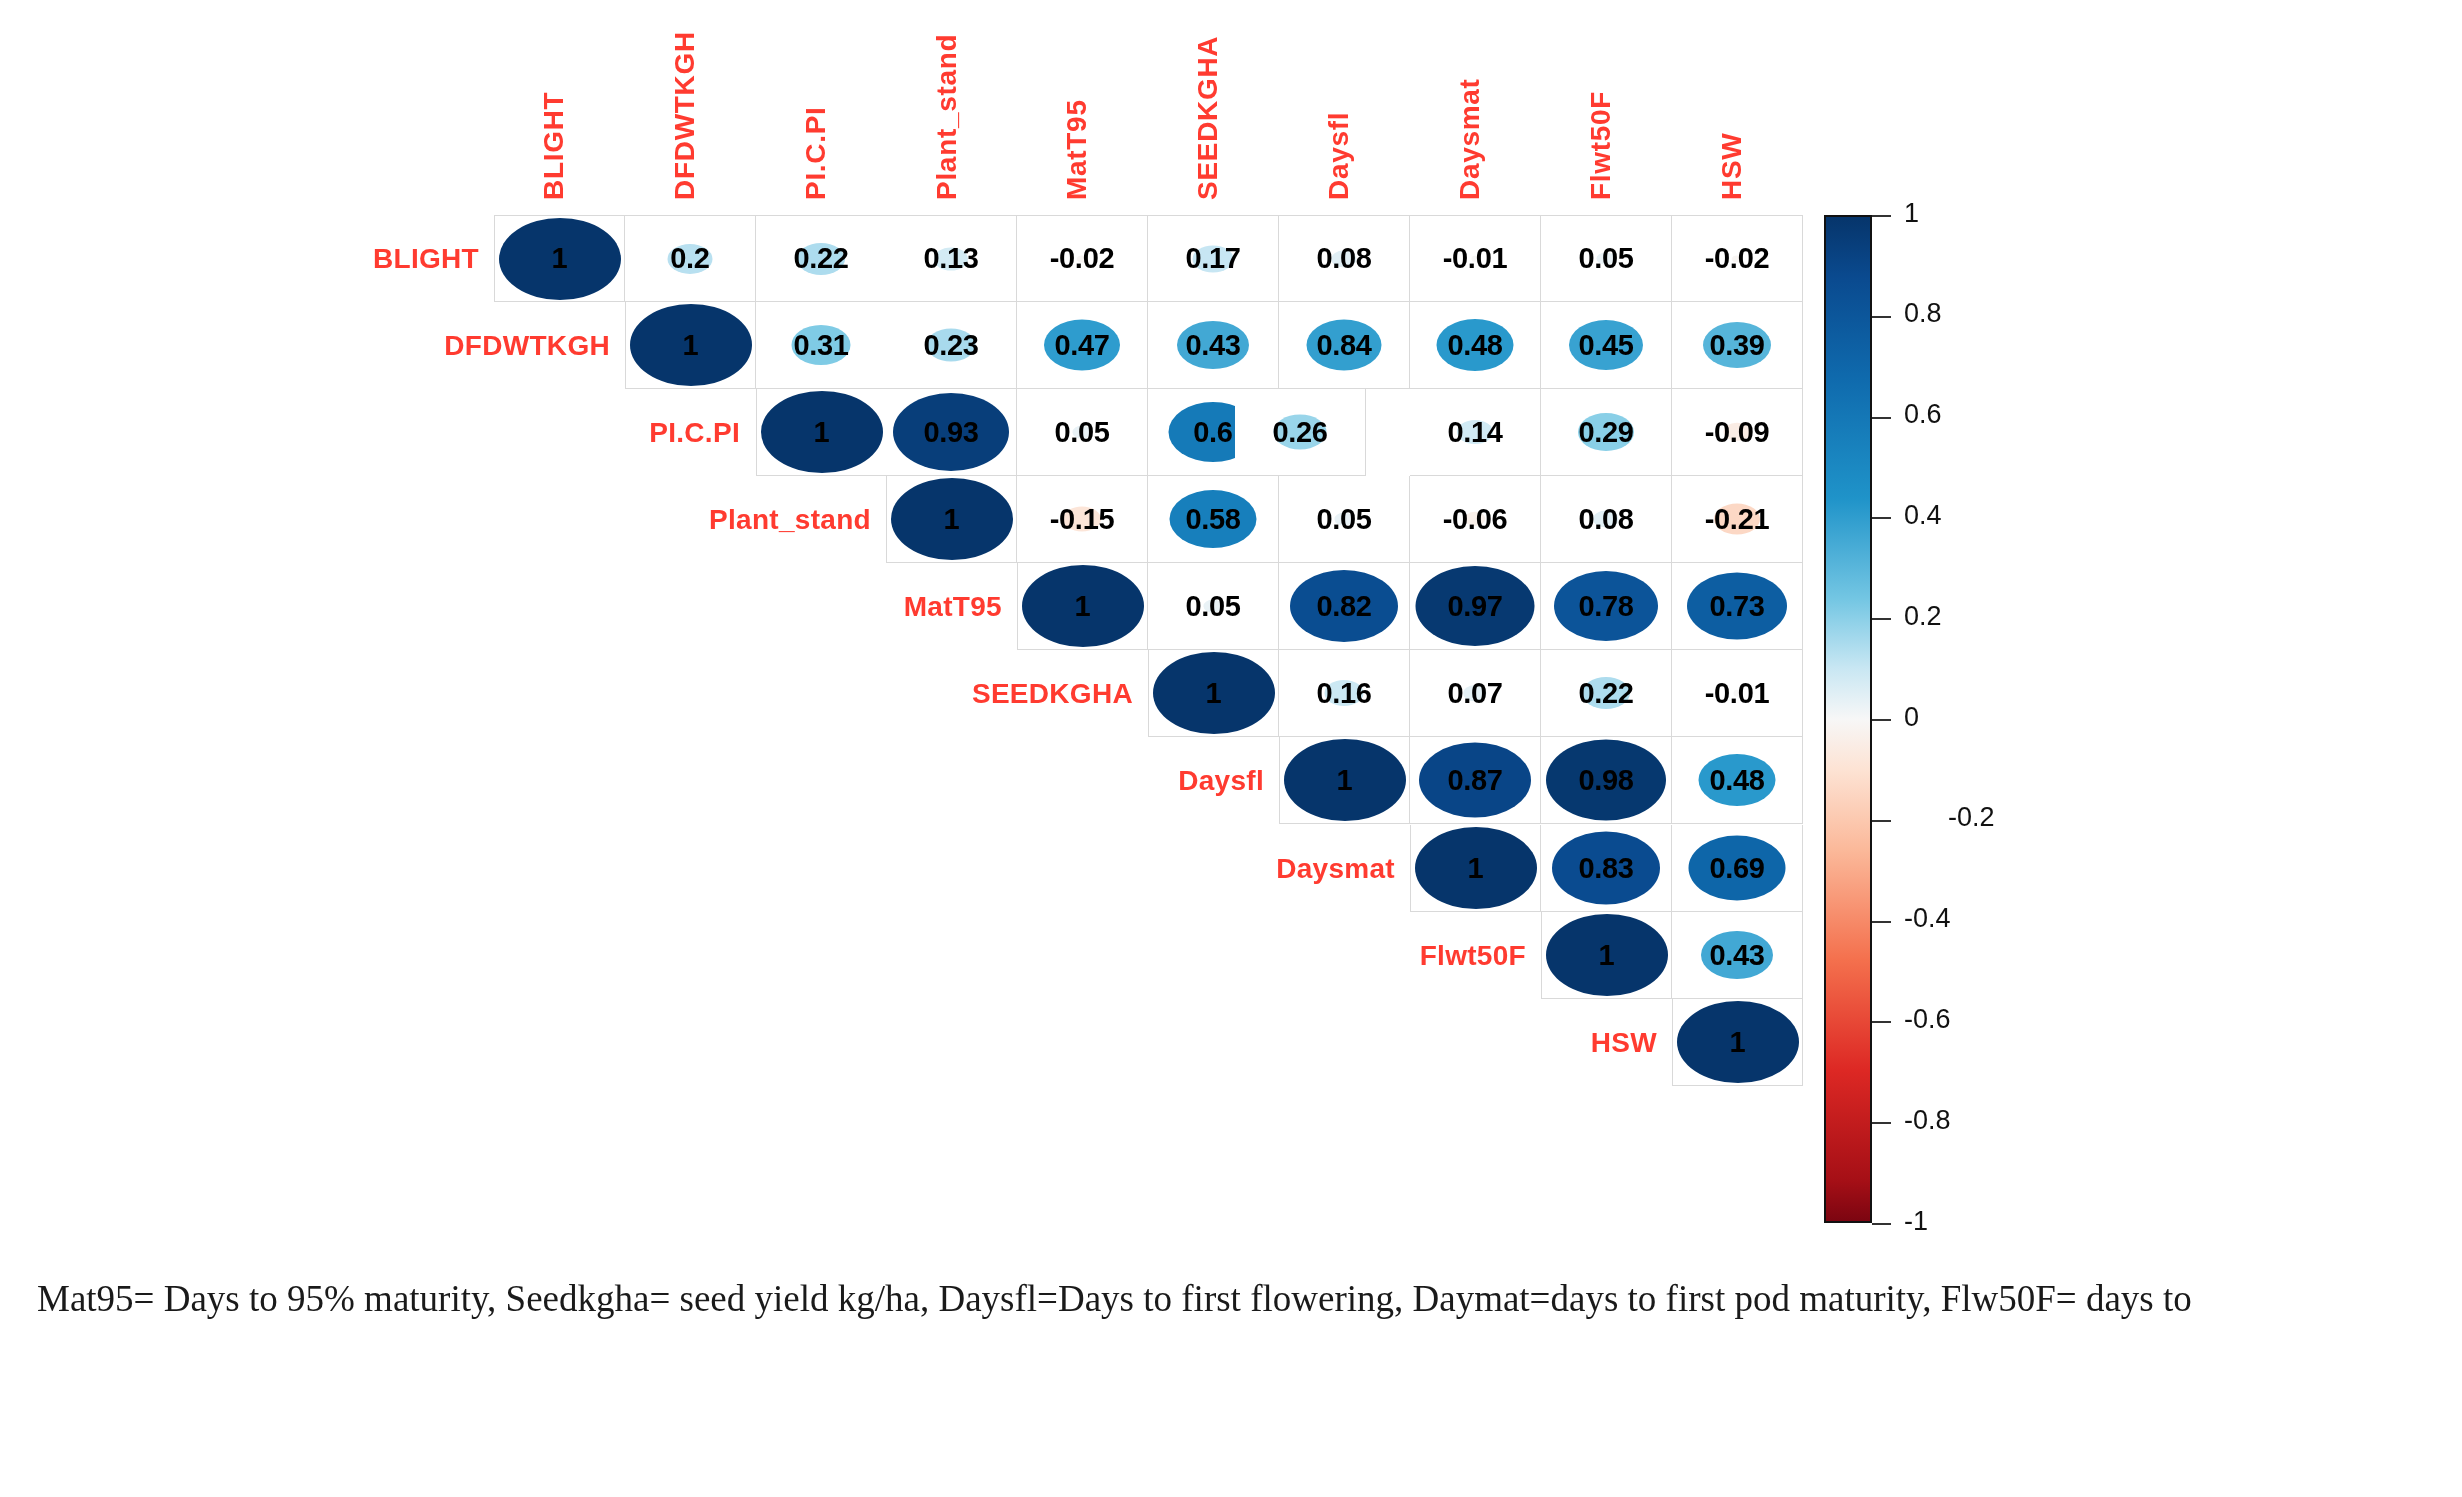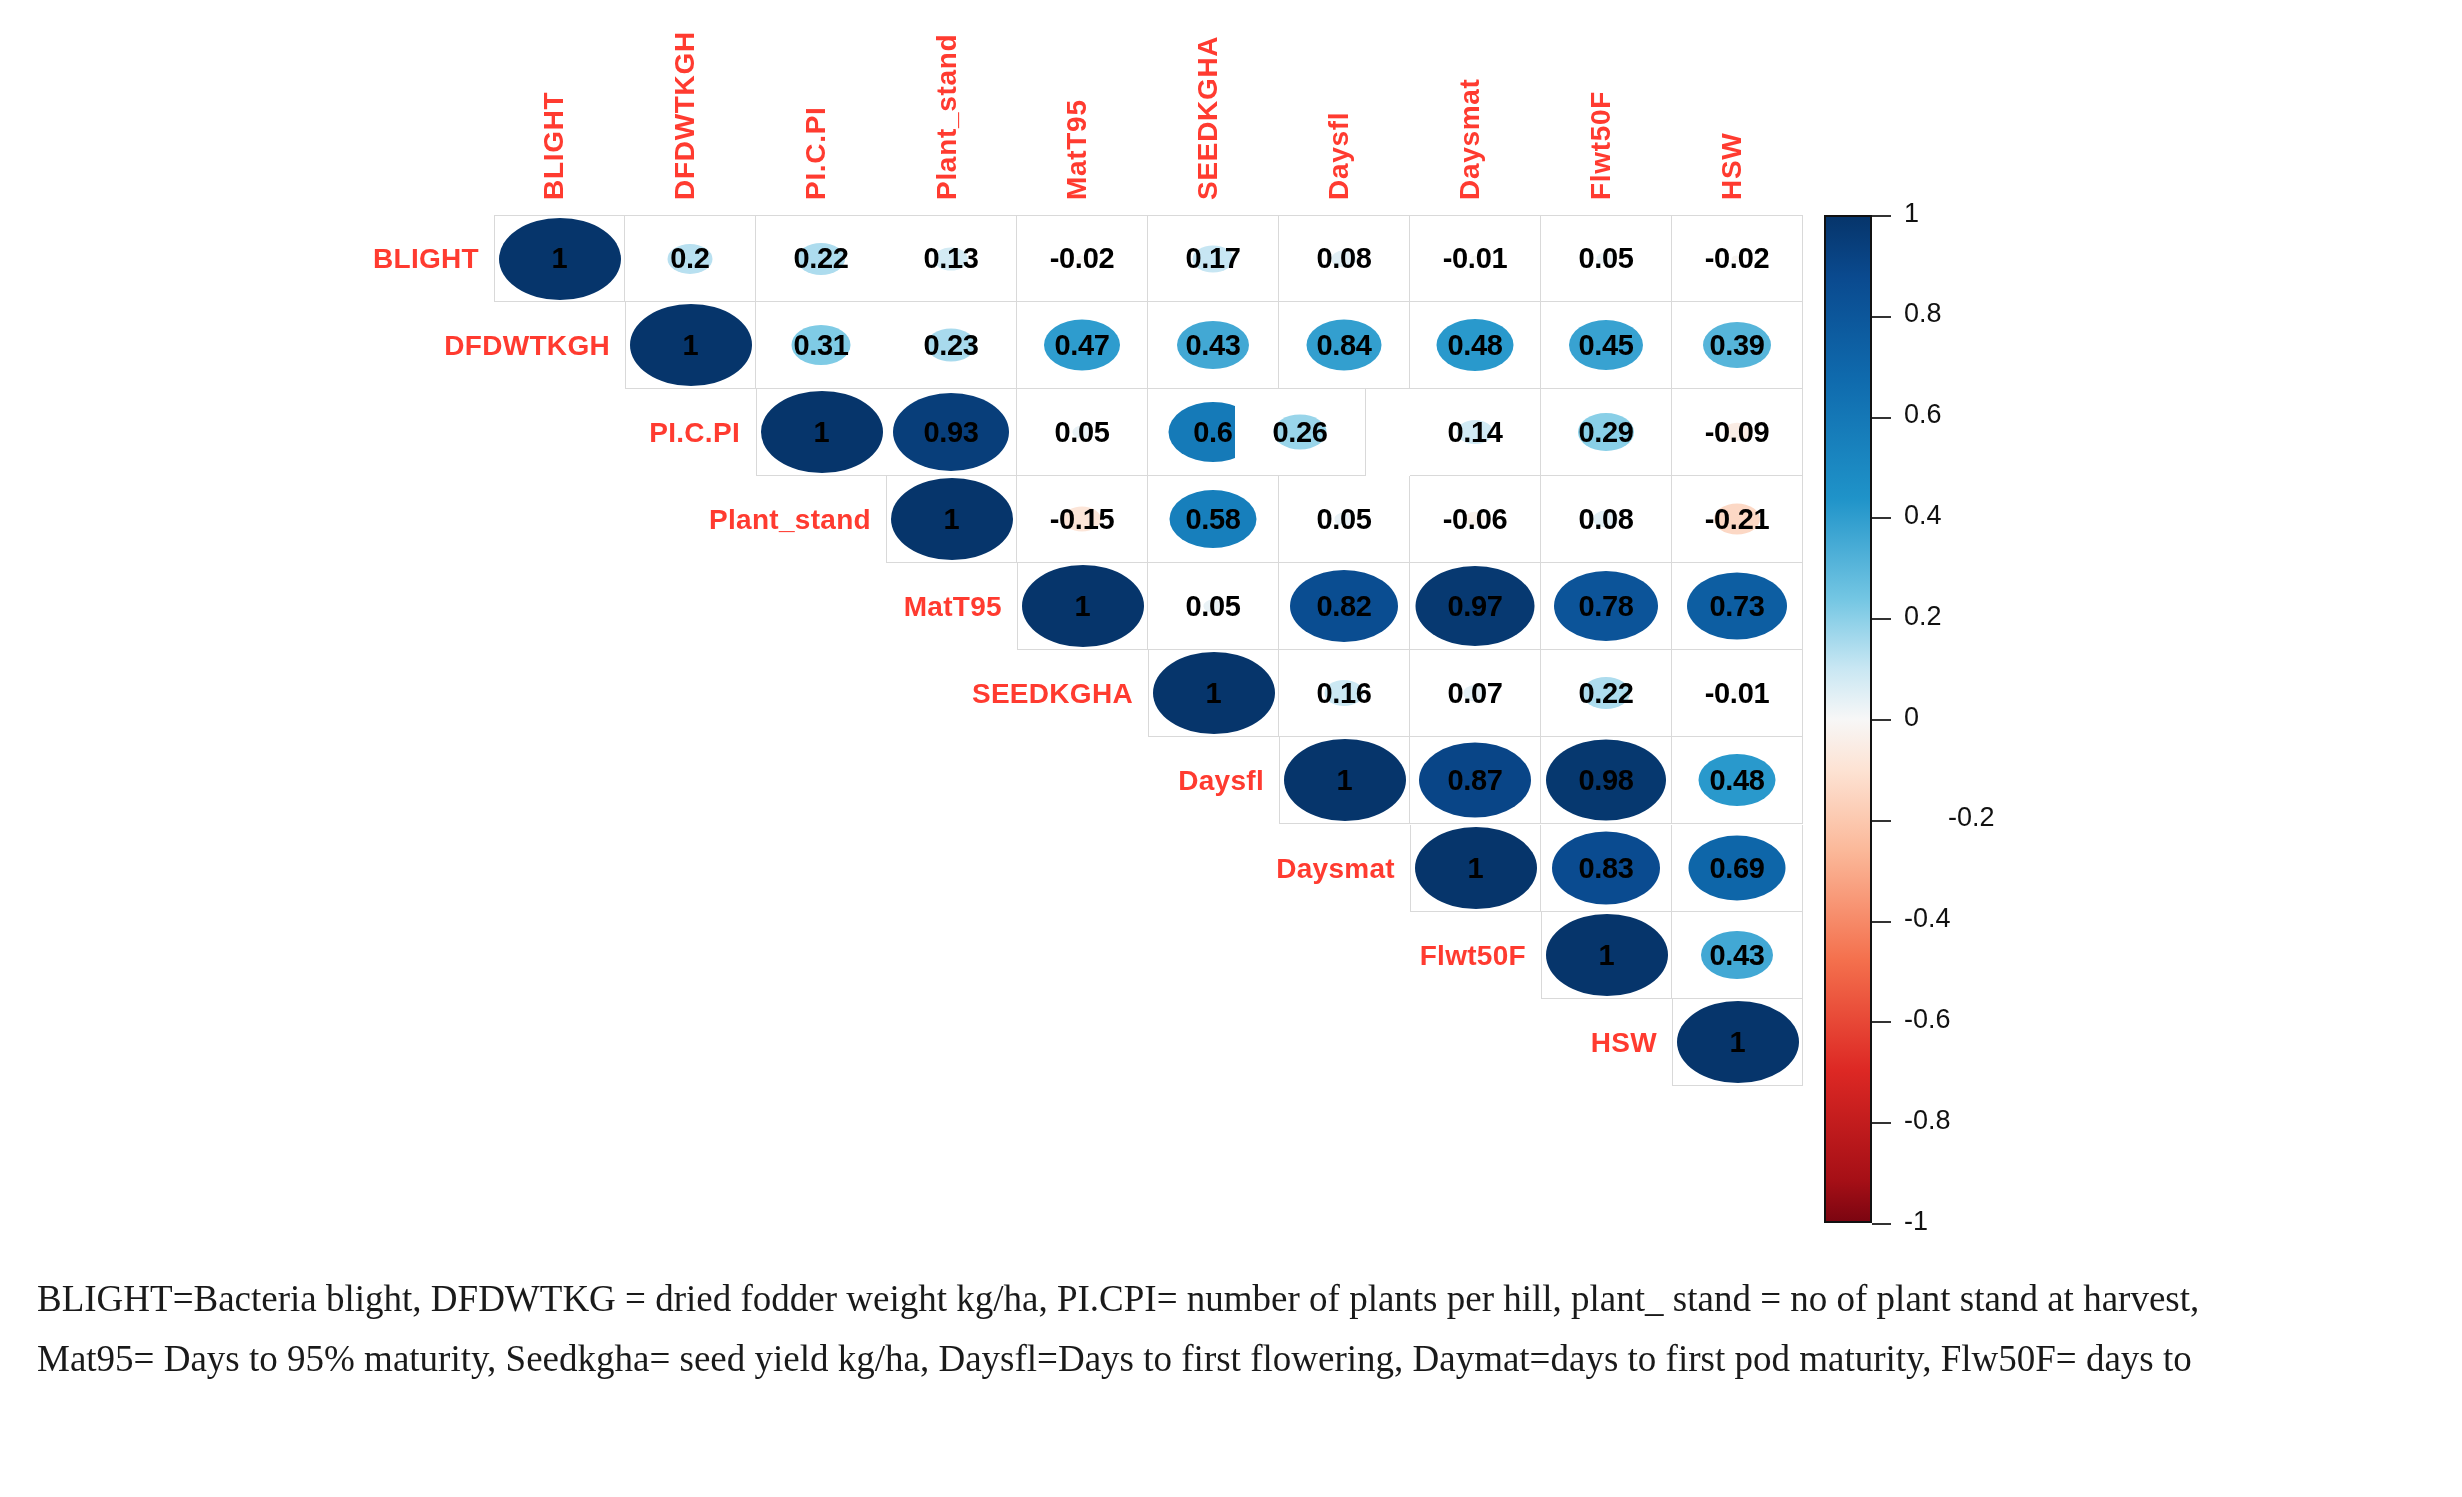--- a/index.html
+++ b/index.html
@@ -402,16 +402,15 @@
         <div class="cb-label" style="left: 80px; top: 789px;">-0.6</div>
         <div class="cb-tick" style="left: 48px; top: 907px; width: 18.7px;"></div>
         <div class="cb-label" style="left: 80px; top: 890px;">-0.8</div>
         <div class="cb-tick" style="left: 48px; top: 1008px; width: 18.7px;"></div>
         <div class="cb-label" style="left: 80px; top: 991px;">-1</div>
       </div>
   </div>
 </div>
 
 <div id="caption">
-    <span class="cline">BLIGHT=Bacteria blight, DFDWTKG = dried fodder weight kg/ha, PI.CPI= number of plants per hill, plant_ stand = no of plant stand at harvest,</span>
     <span class="cline">Mat95= Days to 95% maturity, Seedkgha= seed yield kg/ha, Daysfl=Days to first flowering, Daymat=days to first pod maturity, Flw50F= days to</span>
   </div>
 
 
 </body></html>

